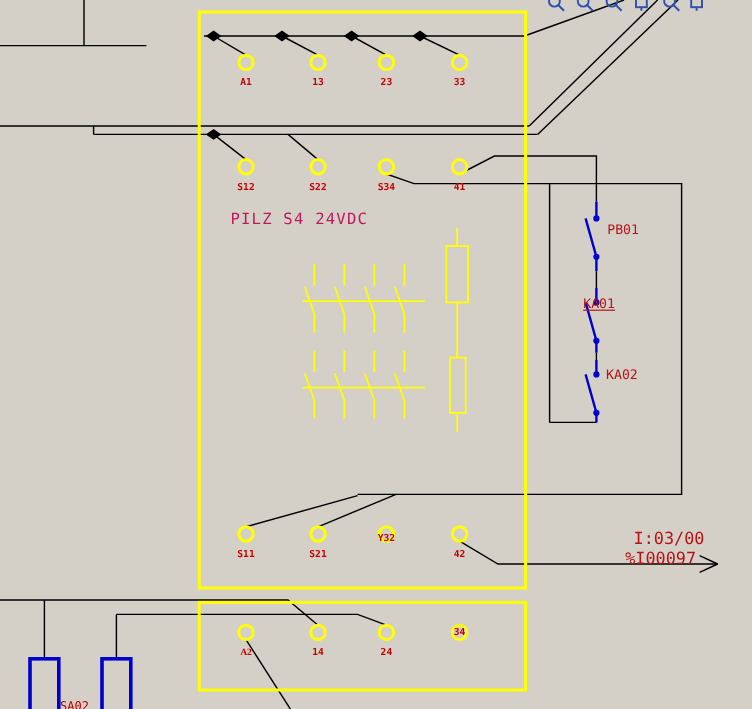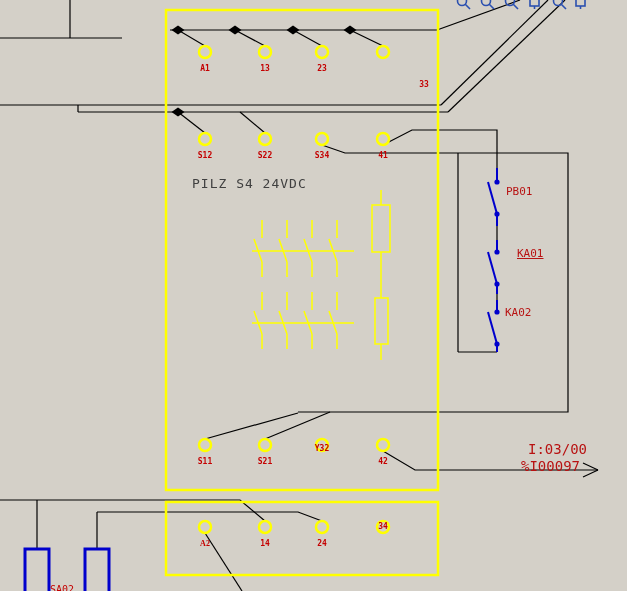--- a/index.html
+++ b/index.html
@@ -6,21 +6,21 @@
   .stage{
     position:relative;
     width:627px;height:591px;
     background:#d4d0c8;
     overflow:hidden;
     font-family:"DejaVu Sans Mono", monospace;
   }
   .stage svg{position:absolute;left:0;top:0;}
   .lbl{position:absolute;color:#c40000;white-space:nowrap;}
   .term{font-size:8px;font-weight:bold;transform:translateX(-50%);letter-spacing:0px;}
-  .title{font-size:13px;color:#404040;letter-spacing:1px;}
+  .title{font-size:13px;color:#be185d;letter-spacing:1px;}
   .ctc{font-size:11px;color:#b81212;}
   .io{font-size:14px;color:#b81212;}
   .partial{font-size:10px;color:#c40000;}
 </style>
 </head>
 <body>
 
 <div class="stage">
 
   <svg width="627" height="591" viewBox="0 0 627 591">
@@ -168,39 +168,39 @@
           <path d="M580.5,6 V9"></path>
         </g>
     </g>
   </svg>
 
   <span class="lbl title" style="left:192px;top:176px;">PILZ S4 24VDC</span>
 
   <span class="lbl term" style="left:205px;top:64px;">A1</span>
   <span class="lbl term" style="left:265px;top:64px;text-align:right;">13</span>
   <span class="lbl term" style="left:322px;top:64px;">23</span>
-  <span class="lbl term" style="left:383px;top:80px;margin-left:41px;">33</span>
+  <span class="lbl term" style="left:383px;top:64px;">33</span>
 
   <span class="lbl term" style="left:205px;top:151px;">S12</span>
   <span class="lbl term" style="left:265px;top:151px;">S22</span>
   <span class="lbl term" style="left:322px;top:151px;">S34</span>
   <span class="lbl term" style="left:383px;top:151px;">41</span>
 
   <span class="lbl term" style="left:205px;top:457px;">S11</span>
   <span class="lbl term" style="left:265px;top:457px;">S21</span>
   <span class="lbl term" style="left:322px;top:444px;">Y32</span>
   <span class="lbl term" style="left:383px;top:457px;">42</span>
 
   <span class="lbl term" style="left:205px;top:539px;font-family:Liberation Serif, serif;">A2</span>
   <span class="lbl term" style="left:265px;top:539px;">14</span>
   <span class="lbl term" style="left:322px;top:539px;">24</span>
   <span class="lbl term" style="left:383px;top:522px;">34</span>
 
   <span class="lbl ctc" style="left:506px;top:185px;">PB01</span>
-  <span class="lbl ctc" style="left:517px;top:247px;text-decoration:underline;">KA01</span>
+  <span class="lbl ctc" style="left:486px;top:247px;text-decoration:underline;">KA01</span>
   <span class="lbl ctc" style="left:505px;top:306px;">KA02</span>
 
   <span class="lbl io" style="left:528px;top:441px;">I:03/00</span>
   <span class="lbl io" style="left:521px;top:458px;">%I00097</span>
 
   <span class="lbl partial" style="left:50px;top:584px;">SA02</span>
 
 </div>
 
 </body></html>

